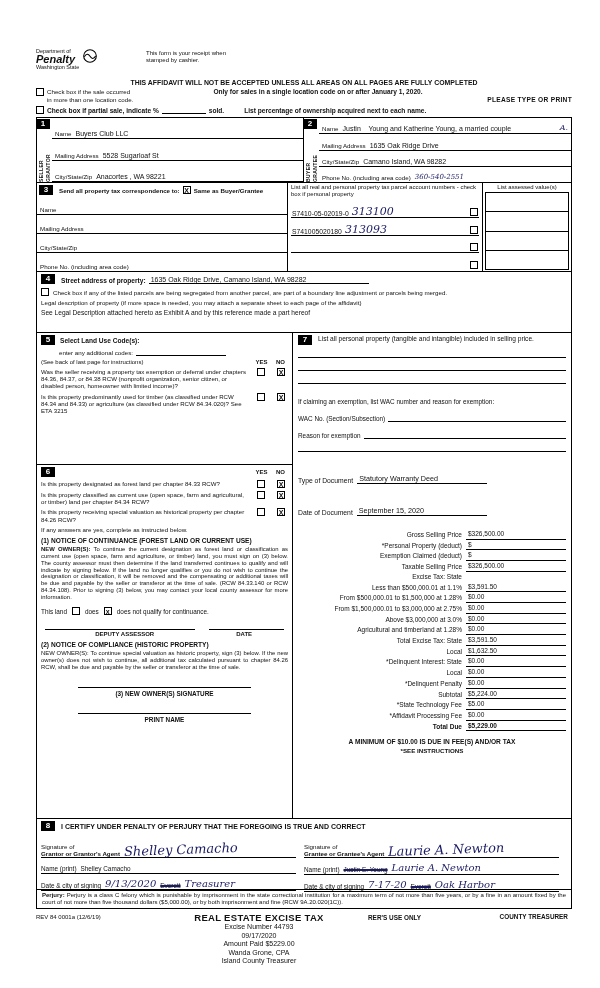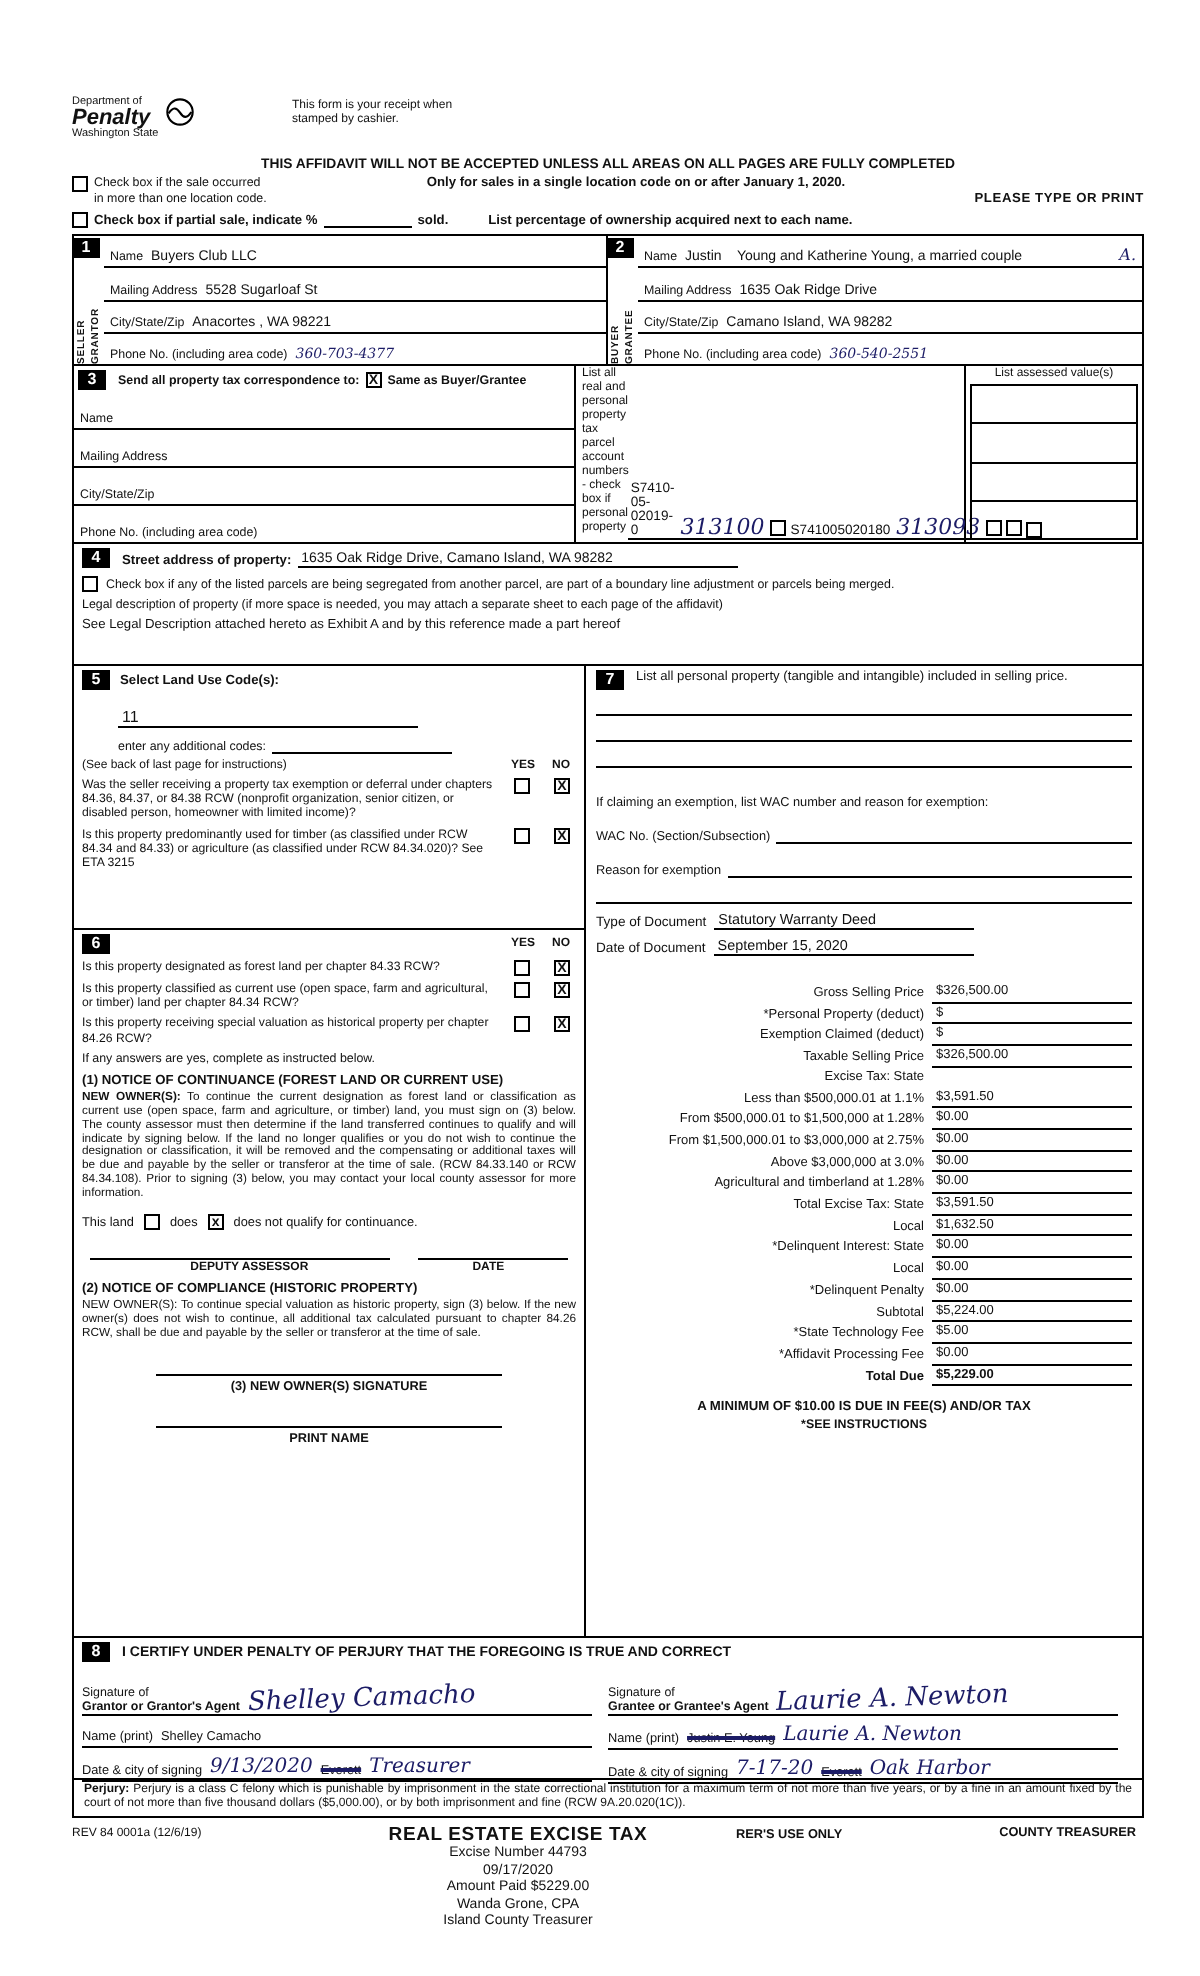--- a/index.html
+++ b/index.html
@@ -45,21 +45,21 @@
   .frow{display:flex;align-items:flex-end;flex:1;border-bottom:1px solid #000;padding:0 3px 1px 3px;gap:4px}
   .frow.last{border-bottom:0}
   .flabel{font-size:6.2px;flex:none}
   .fval{font-size:7px}
   .annotation{font-size:8px;margin-left:auto}
 
   
   .sec3{display:flex;margin-top:-1px;height:90px}
   .s3a{width:250px;flex:none;display:flex;flex-direction:column;padding-top:1px}
   .s3a-head{display:flex;align-items:center;gap:3px;font-size:6.2px;padding:1px 2px;font-weight:bold}
-  .s3b{width:196px;flex:none;border-left:1px solid #000;border-right:1px solid #000;padding:1px 3px;display:flex;flex-direction:row}
+  .s3b{width:196px;flex:none;border-left:1px solid #000;border-right:1px solid #000;padding:1px 3px;display:flex;flex-direction:column}
   .s3b-head{font-size:6px;line-height:7px;margin-bottom:2px}
   .prow{display:flex;align-items:flex-end;gap:3px;border-bottom:1px solid #000;flex:1;padding:0 1px}
   .prow .cb{margin-left:auto;margin-bottom:1px}
   .prow.lastp{border-bottom:0}
   .ptyped{font-size:6.8px}
   .phw{font-size:11px;line-height:10px}
   .s3c{flex:1;display:flex;flex-direction:column;padding:1px 2px}
   .s3c-head{font-size:6px;line-height:7px;text-align:center;margin-bottom:2px}
   .acell{border:1px solid #000;flex:1;margin-top:-1px}
 
@@ -103,21 +103,21 @@
   .siglabels span:first-child{flex:2;text-align:center}
   .siglabels span:last-child{flex:1;text-align:center}
   .osline{border-bottom:1px solid #000;width:70%;margin:16px auto 0 auto}
   .oslabel{text-align:center;font-size:6.4px;font-weight:bold;margin-top:2px}
 
   .s7head{display:flex;gap:3px;font-size:6.6px;line-height:8px}
   .blankline{border-bottom:1px solid #000;height:13px}
   .s7exempt{font-size:6.4px;margin-top:14px}
   .s7field{display:flex;align-items:flex-end;gap:3px;font-size:6.4px;margin-top:9px}
   .s7field .uline{flex:1}
-  .s7doc{display:flex;align-items:flex-end;gap:4px;font-size:6.8px;margin-top:3px}
+  .s7doc{display:flex;align-items:flex-end;gap:4px;font-size:6.8px;margin-top:22px}
   .s7doc .uval{min-width:130px;font-size:7.2px}
   .money{margin-top:13px}
   .mrow{display:flex;align-items:flex-end;font-size:6.5px;line-height:9.7px}
   .mlabel{width:168px;flex:none;text-align:right;padding-right:4px}
   .mvalue{flex:1;border-bottom:1px solid #000;padding-left:2px}
   .mrow:last-child .mlabel,.mrow:last-child .mvalue{font-weight:bold}
   .minimum{text-align:center;font-size:6.6px;font-weight:bold;margin-top:7px}
   .seeinstr{text-align:center;font-size:6.2px;font-weight:bold;margin-top:2px}
 
   
@@ -200,24 +200,20 @@
           <span class="fval">Buyers Club LLC</span>
         </div>
         <div class="frow">
           <span class="flabel">Mailing Address</span>
           <span class="fval">5528 Sugarloaf St</span>
         </div>
         <div class="frow">
           <span class="flabel">City/State/Zip</span>
           <span class="fval">Anacortes , WA 98221</span>
         </div>
-        <div class="frow last">
-          <span class="flabel">Phone No. (including area code)</span>
-          <span class="fval hw hw-lg">360-703-4377</span>
-        </div>
       </div>
     </div>
     <div class="party buyer">
       <div class="pside">
         <span class="badge">2</span>
         <div class="vwrap">
           <span class="vlabel">BUYER</span>
           <span class="vlabel">GRANTEE</span>
         </div>
       </div>
@@ -306,23 +302,20 @@
     <div class="s4row5">See Legal Description attached hereto as Exhibit A and by this reference made a part hereof</div>
   </div>
 
   <div class="main567">
     <div class="col-left">
 
       <div class="sec5">
         <div class="s5head">
           <span class="badge">5</span>
           <span>Select Land Use Code(s):</span>
-        </div>
-        <div class="s5code">
-          <span class="uval">11</span>
         </div>
         <div class="s5add">
           <span>enter any additional codes:</span>
           <span class="uline" style="width:90px"></span>
         </div>
         <div class="s5band">
           <span class="s5note">(See back of last page for instructions)</span>
           <span class="yn">
             <span>YES</span>
             <span>NO</span>

